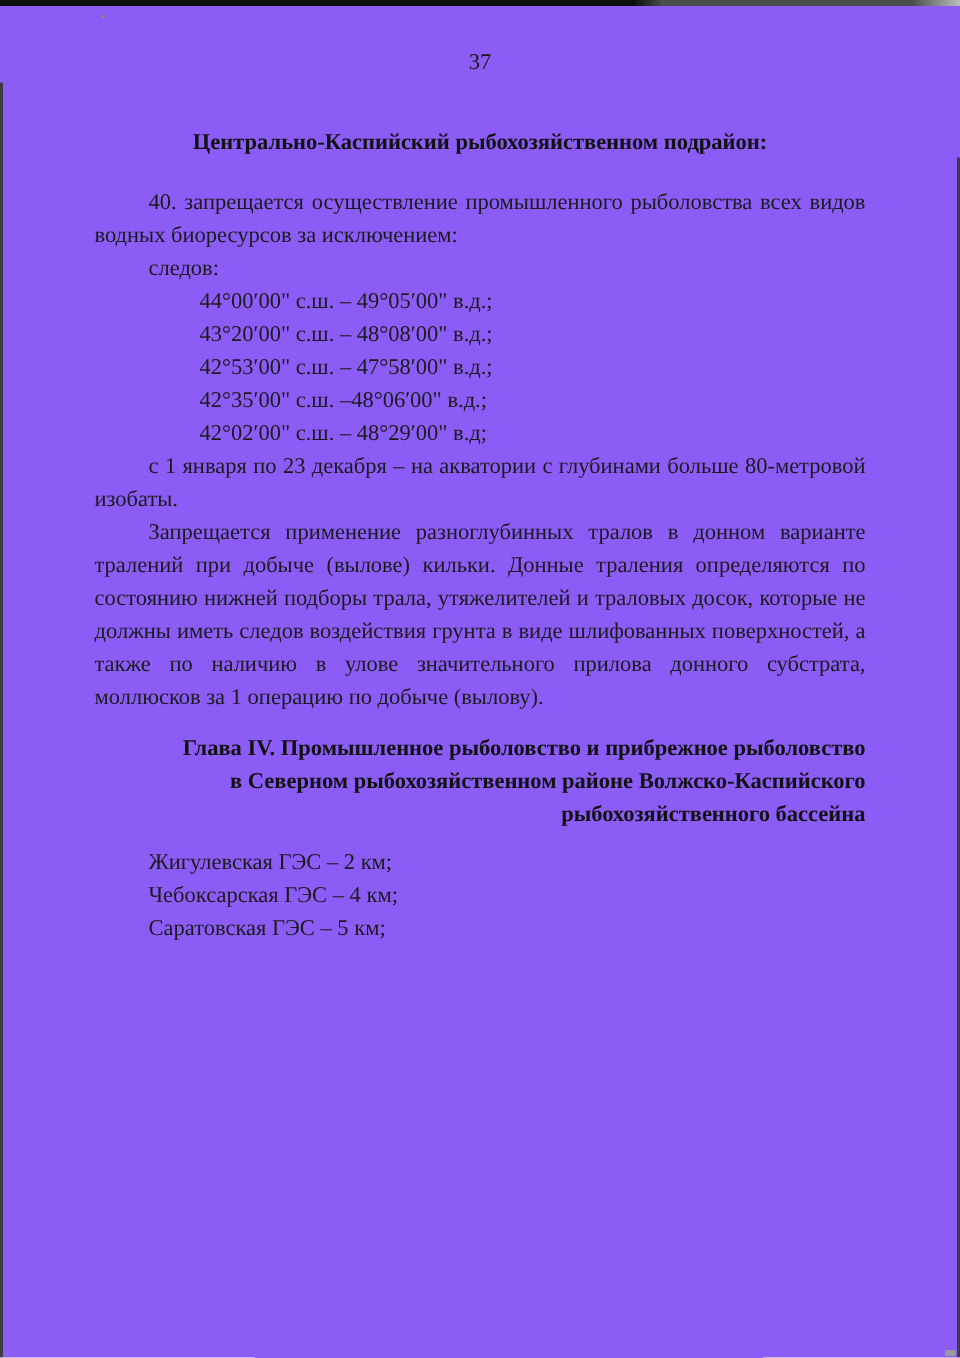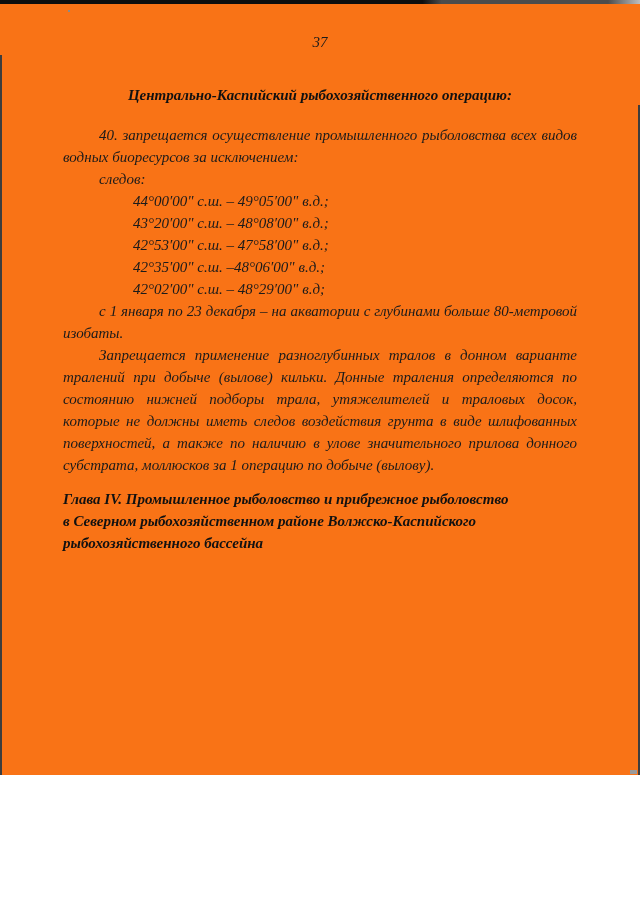--- a/index.html
+++ b/index.html
@@ -3,25 +3,24 @@
 <meta charset="utf-8">
 <style>
   html, body {
     margin: 0;
     padding: 0;
     background: #ffffff;
   }
   .page {
     position: relative;
     width: 640px;
-    height: 775px;
-    background: #f97316;
+    height: 905px;
+    background: #8b5cf6;
     overflow: hidden;
     font-family: "Liberation Serif", serif;
-    font-style: italic;
   }
   
   .scan-top {
     position: absolute;
     top: 0; left: 0;
     width: 640px; height: 4px;
     background: linear-gradient(to right,
       #0e0e0e 0%, #0e0e0e 66%,
       #4c4c4c 69%, #4c4c4c 95%,
       #bdbdbd 100%);
@@ -70,21 +69,21 @@
     font-weight: bold;
     color: #111;
     text-align: center;
     margin: 31px 0 0 0;
   }
   h2.chapter-heading {
     font-size: 15px;
     line-height: 22px;
     font-weight: bold;
     color: #111;
-    text-align: left;
+    text-align: right;
     white-space: pre-line;
     margin: 12px 0 10px 0;
   }
   p.para {
     margin: 0;
     text-align: justify;
     text-indent: 36px;
   }
   p.para.first {
     margin-top: 18px;
@@ -104,21 +103,21 @@
   <div class="scan-top"></div>
   <div class="scan-left"></div>
   <div class="scan-right"></div>
   <div class="scan-dot"></div>
   <div class="scan-corner"></div>
 
   <div class="content">
 
     <div class="page-number">37</div>
 
-    <h1 class="doc-heading">Центрально-Каспийский рыбохозяйственного операцию:</h1>
+    <h1 class="doc-heading">Центрально-Каспийский рыбохозяйственном подрайон:</h1>
 
     <p class="para first">40. запрещается осуществление промышленного рыболовства всех видов водных биоресурсов за исключением:</p>
 
     <p class="para">следов:</p>
 
 
 
     <div class="coords">
       <div class="coord-line">44°00′00" с.ш. – 49°05′00" в.д.;</div>
       <div class="coord-line">43°20′00" с.ш. – 48°08′00" в.д.;</div>
@@ -130,15 +129,20 @@
     <p class="para">с 1 января по 23 декабря – на акватории с глубинами больше 80-метровой изобаты.</p>
 
     <p class="para">Запрещается применение разноглубинных тралов в донном варианте тралений при добыче (вылове) кильки. Донные траления определяются по состоянию нижней подборы трала, утяжелителей и траловых досок, которые не должны иметь следов воздействия грунта в виде шлифованных поверхностей, а также по наличию в улове значительного прилова донного субстрата, моллюсков за 1 операцию по добыче (вылову).</p>
 
     <h2 class="chapter-heading">Глава IV. Промышленное рыболовство и прибрежное рыболовство
 в Северном рыбохозяйственном районе Волжско-Каспийского
 рыбохозяйственного бассейна</h2>
 
 
 
+    <div>
+      <p class="para">Жигулевская ГЭС – 2 км;</p>
+      <p class="para">Чебоксарская ГЭС – 4 км;</p>
+      <p class="para">Саратовская ГЭС – 5 км;</p>
+    </div>
 
   </div>
 </div>
 
 </body></html>

